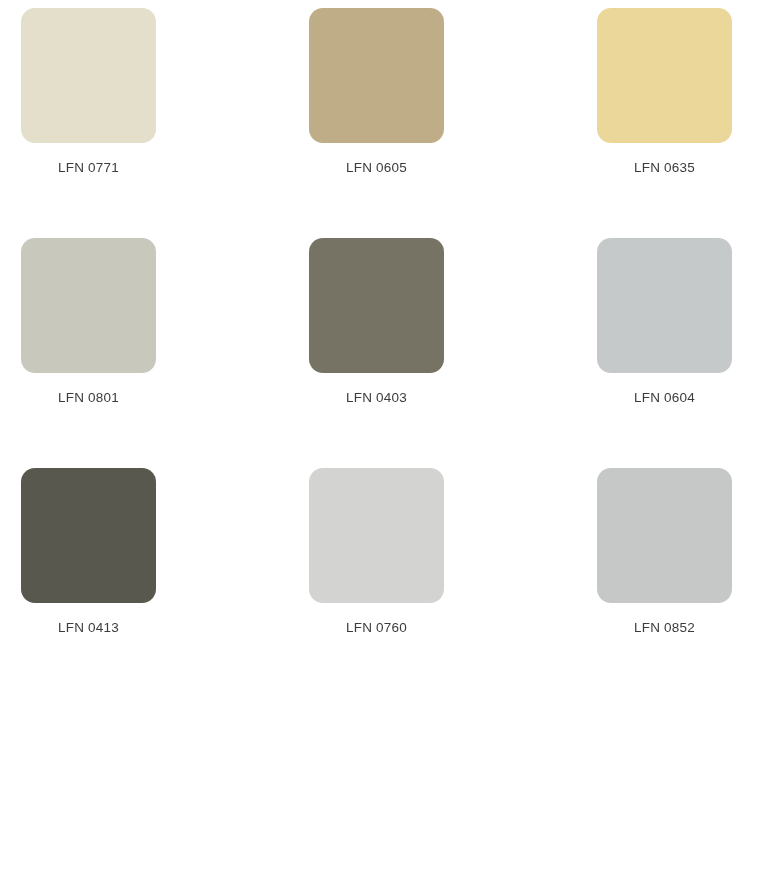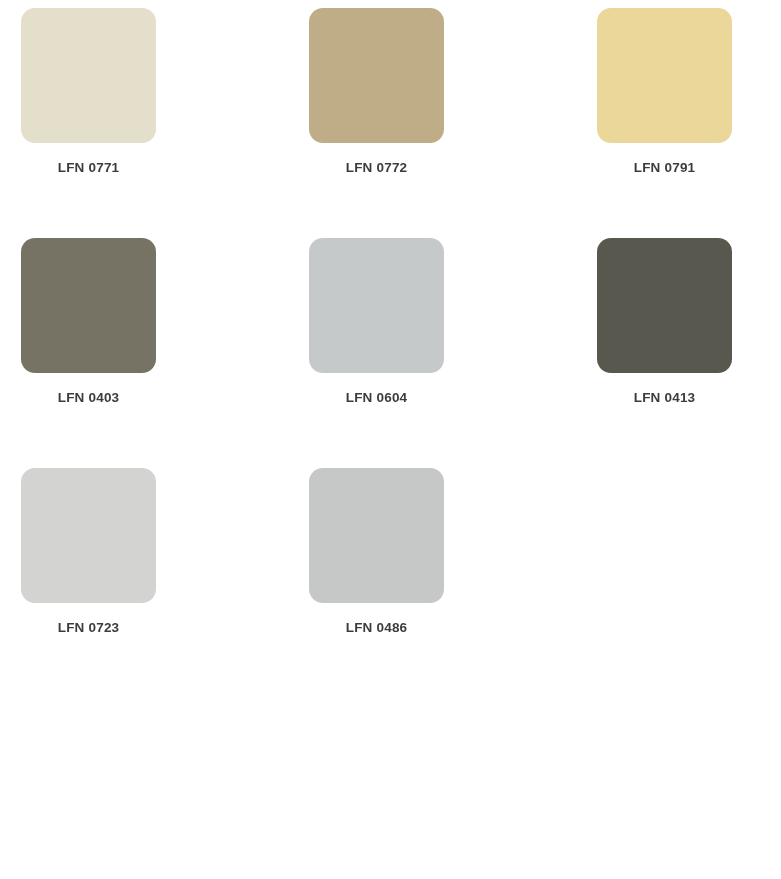--- a/index.html
+++ b/index.html
@@ -41,52 +41,55 @@
     position: absolute;
     top: 152px;
     left: 0;
     width: 135px;
     text-align: center;
     font-size: 13.5px;
     line-height: 16px;
     color: #3c3c3b;
     letter-spacing: 0.2px;
     white-space: nowrap;
-    font-weight: bold;
   }
 </style>
 </head>
 <body>
 
 <div class="palette-grid">
     <div class="swatch-cell">
       <div class="swatch-chip" style="background: rgb(227, 223, 203);"></div>
       <div class="swatch-label">LFN 0771</div>
     </div>
     <div class="swatch-cell">
       <div class="swatch-chip" style="background: rgb(190, 173, 135);"></div>
-      <div class="swatch-label">LFN 0772</div>
+      <div class="swatch-label">LFN 0605</div>
     </div>
     <div class="swatch-cell">
       <div class="swatch-chip" style="background: rgb(236, 215, 155);"></div>
-      <div class="swatch-label">LFN 0791</div>
+      <div class="swatch-label">LFN 0635</div>
+    </div>
+    <div class="swatch-cell">
+      <div class="swatch-chip" style="background: rgb(200, 200, 189);"></div>
+      <div class="swatch-label">LFN 0801</div>
     </div>
     <div class="swatch-cell">
       <div class="swatch-chip" style="background: rgb(119, 115, 100);"></div>
       <div class="swatch-label">LFN 0403</div>
     </div>
     <div class="swatch-cell">
       <div class="swatch-chip" style="background: rgb(197, 201, 201);"></div>
       <div class="swatch-label">LFN 0604</div>
     </div>
     <div class="swatch-cell">
       <div class="swatch-chip" style="background: rgb(88, 88, 79);"></div>
       <div class="swatch-label">LFN 0413</div>
     </div>
     <div class="swatch-cell">
       <div class="swatch-chip" style="background: rgb(211, 211, 210);"></div>
-      <div class="swatch-label">LFN 0723</div>
+      <div class="swatch-label">LFN 0760</div>
     </div>
     <div class="swatch-cell">
       <div class="swatch-chip" style="background: rgb(198, 199, 199);"></div>
-      <div class="swatch-label">LFN 0486</div>
+      <div class="swatch-label">LFN 0852</div>
     </div>
   </div>
 
 </body></html>

